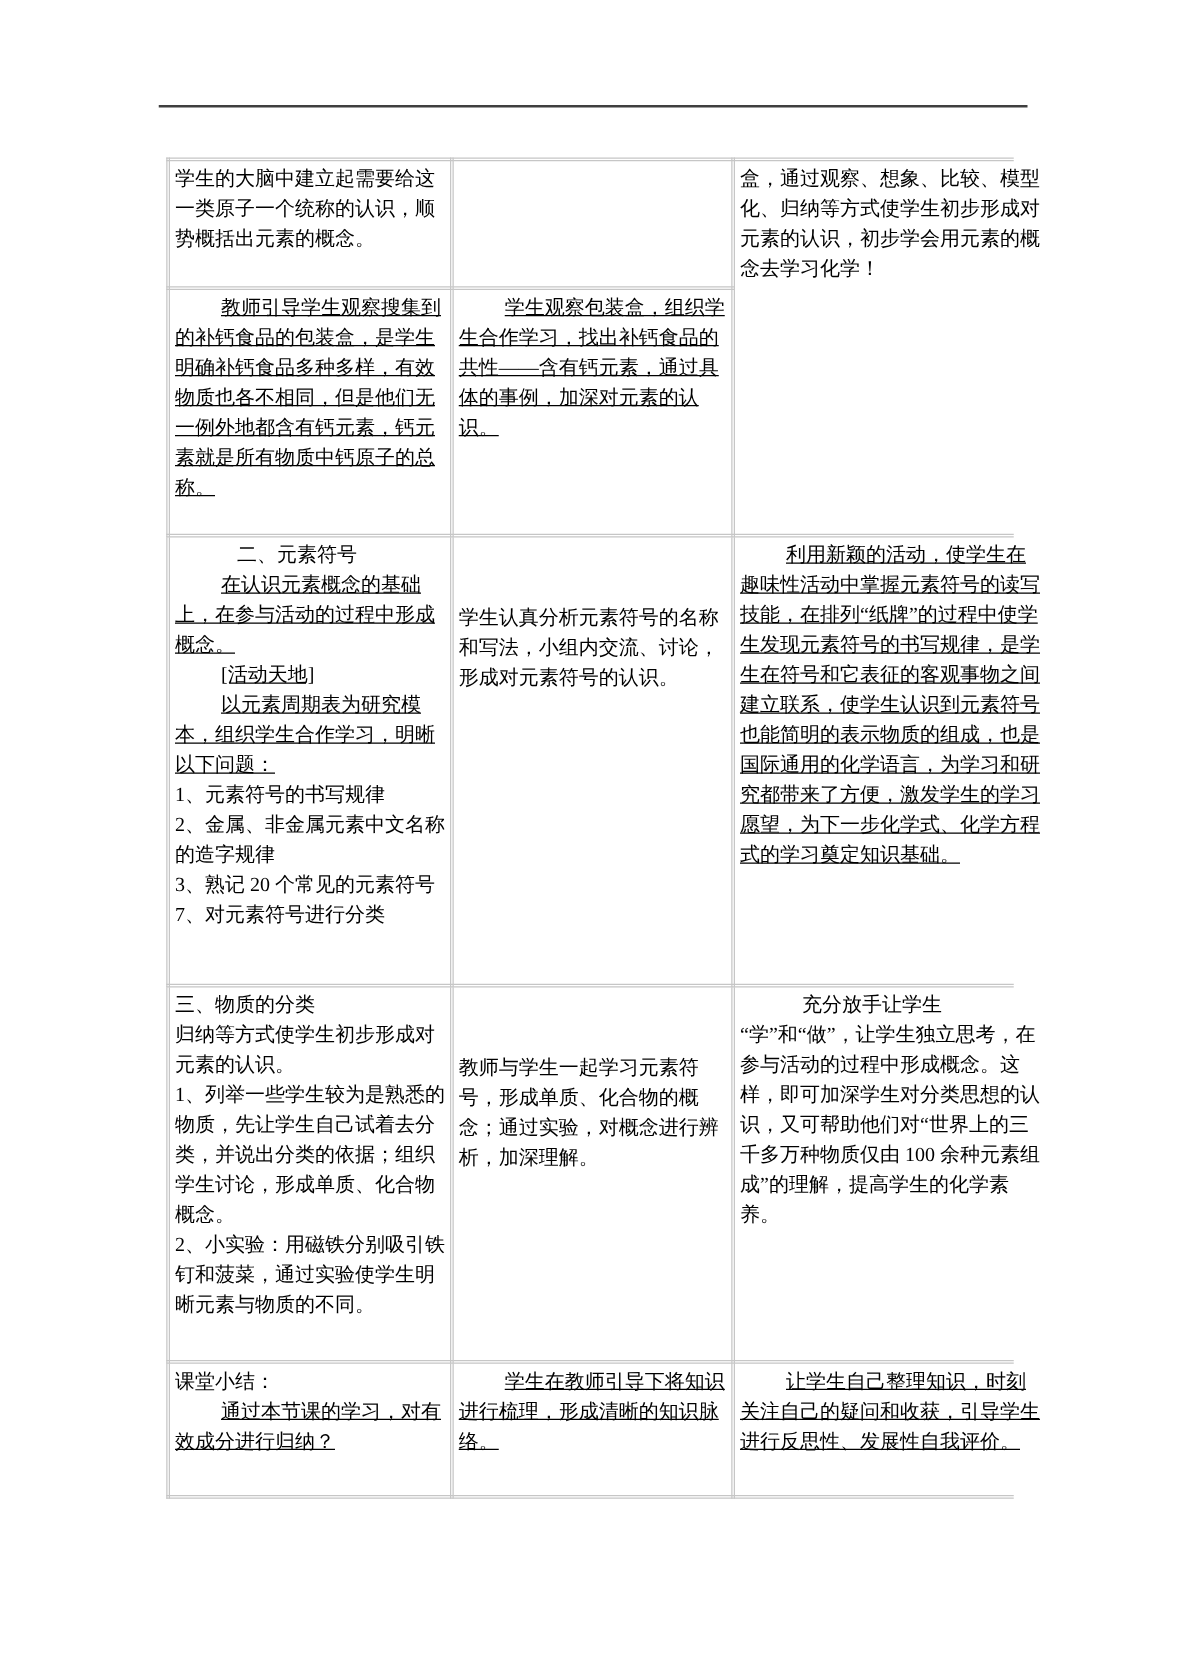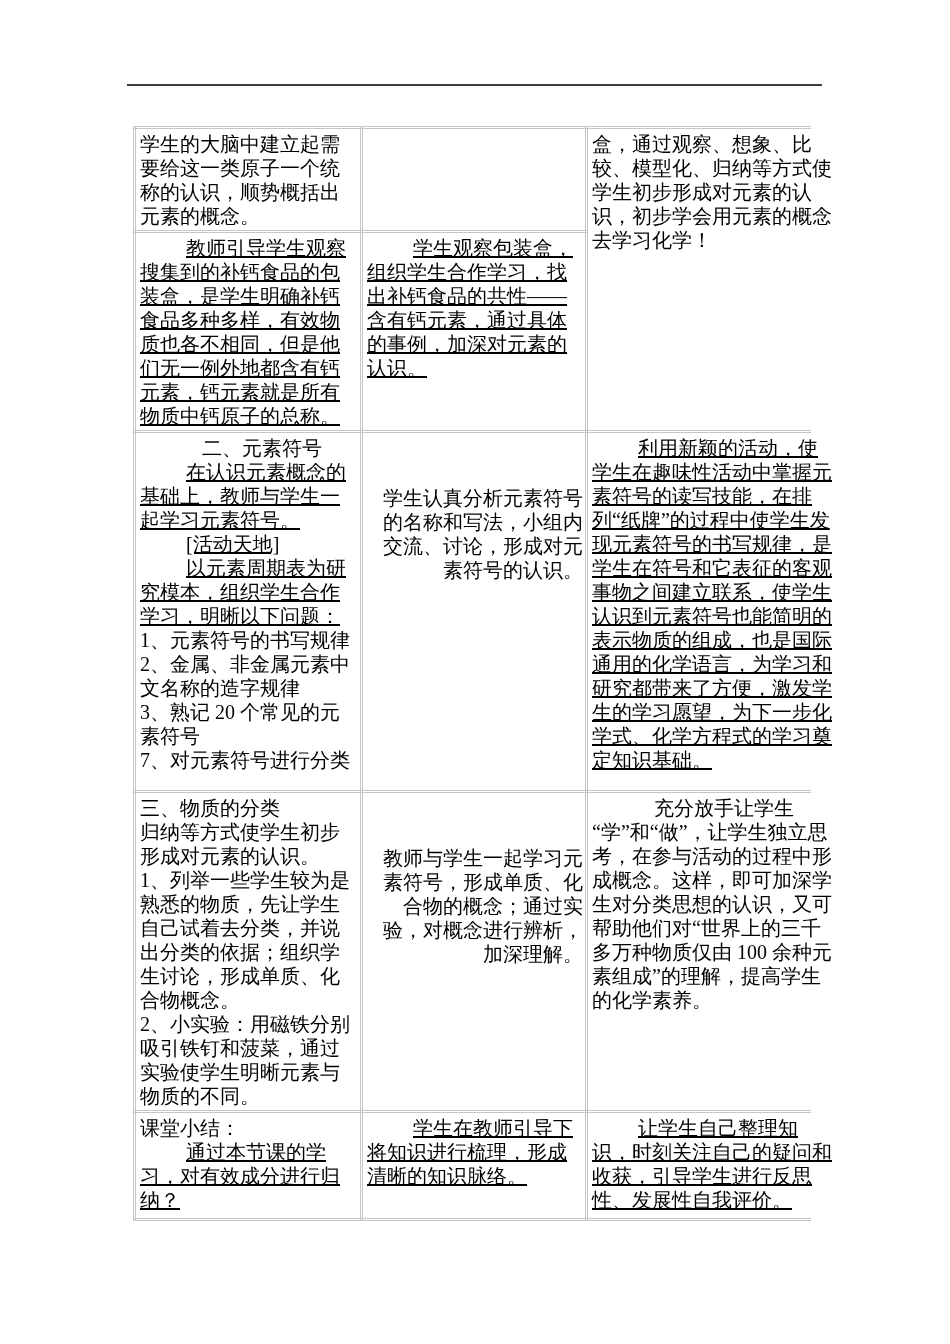--- a/index.html
+++ b/index.html
@@ -30,38 +30,38 @@
     left: 133px;
     top: 126px;
     border-collapse: collapse;
     table-layout: fixed;
     width: 676px;
   }
   td {
     vertical-align: top;
     border: 3px double #c6c6c6;
     padding: 3px 2px 2px 4px;
-    font-size: 20px;
+    font-size: 16px;
     line-height: 24px;
     word-break: break-all;
     margin-left: 24px;
   }
   td.c-last {
     border-right: none;
   }
   .inner3 {
     width: 241px; 
   }
   p {
     margin: 0;
     padding: 0;
   }
   .ind  { text-indent: 2.3em; text-decoration: underline; }
   .ind3 { text-indent: 3.1em; }
-  .gap  { margin-top: 50px; text-align: right; }
+  .gap  { margin-top: 50px; }
 </style>
 </head>
 <body>
 
 <div class="page">
 
   <div class="divider"></div>
 
   <table class="doc-table">
     <colgroup>
@@ -88,21 +88,21 @@
         <p class="ind">教师引导学生观察搜集到的补钙食品的包装盒，是学生明确补钙食品多种多样，有效物质也各不相同，但是他们无一例外地都含有钙元素，钙元素就是所有物质中钙原子的总称。</p>
       </td>
       <td>
         <p class="ind">学生观察包装盒，组织学生合作学习，找出补钙食品的共性——含有钙元素，通过具体的事例，加深对元素的认识。</p>
       </td>
     </tr>
 
     <tr>
       <td style="height:352px">
         <p class="ind3">二、元素符号</p>
-        <p class="ind">在认识元素概念的基础上，教师与学生一起学习元素符号。</p>
+        <p class="ind">在认识元素概念的基础上，在参与活动的过程中形成概念。</p>
         <p class="ind">[活动天地]</p>
         <p class="ind">以元素周期表为研究模本，组织学生合作学习，明晰以下问题：</p>
         <p>1、元素符号的书写规律</p>
         <p>2、金属、非金属元素中文名称的造字规律</p>
         <p>3、熟记 20 个常见的元素符号</p>
         <p>7、对元素符号进行分类</p>
       </td>
       <td>
         <p class="gap">学生认真分析元素符号的名称和写法，小组内交流、讨论，形成对元素符号的认识。</p>
       </td>

